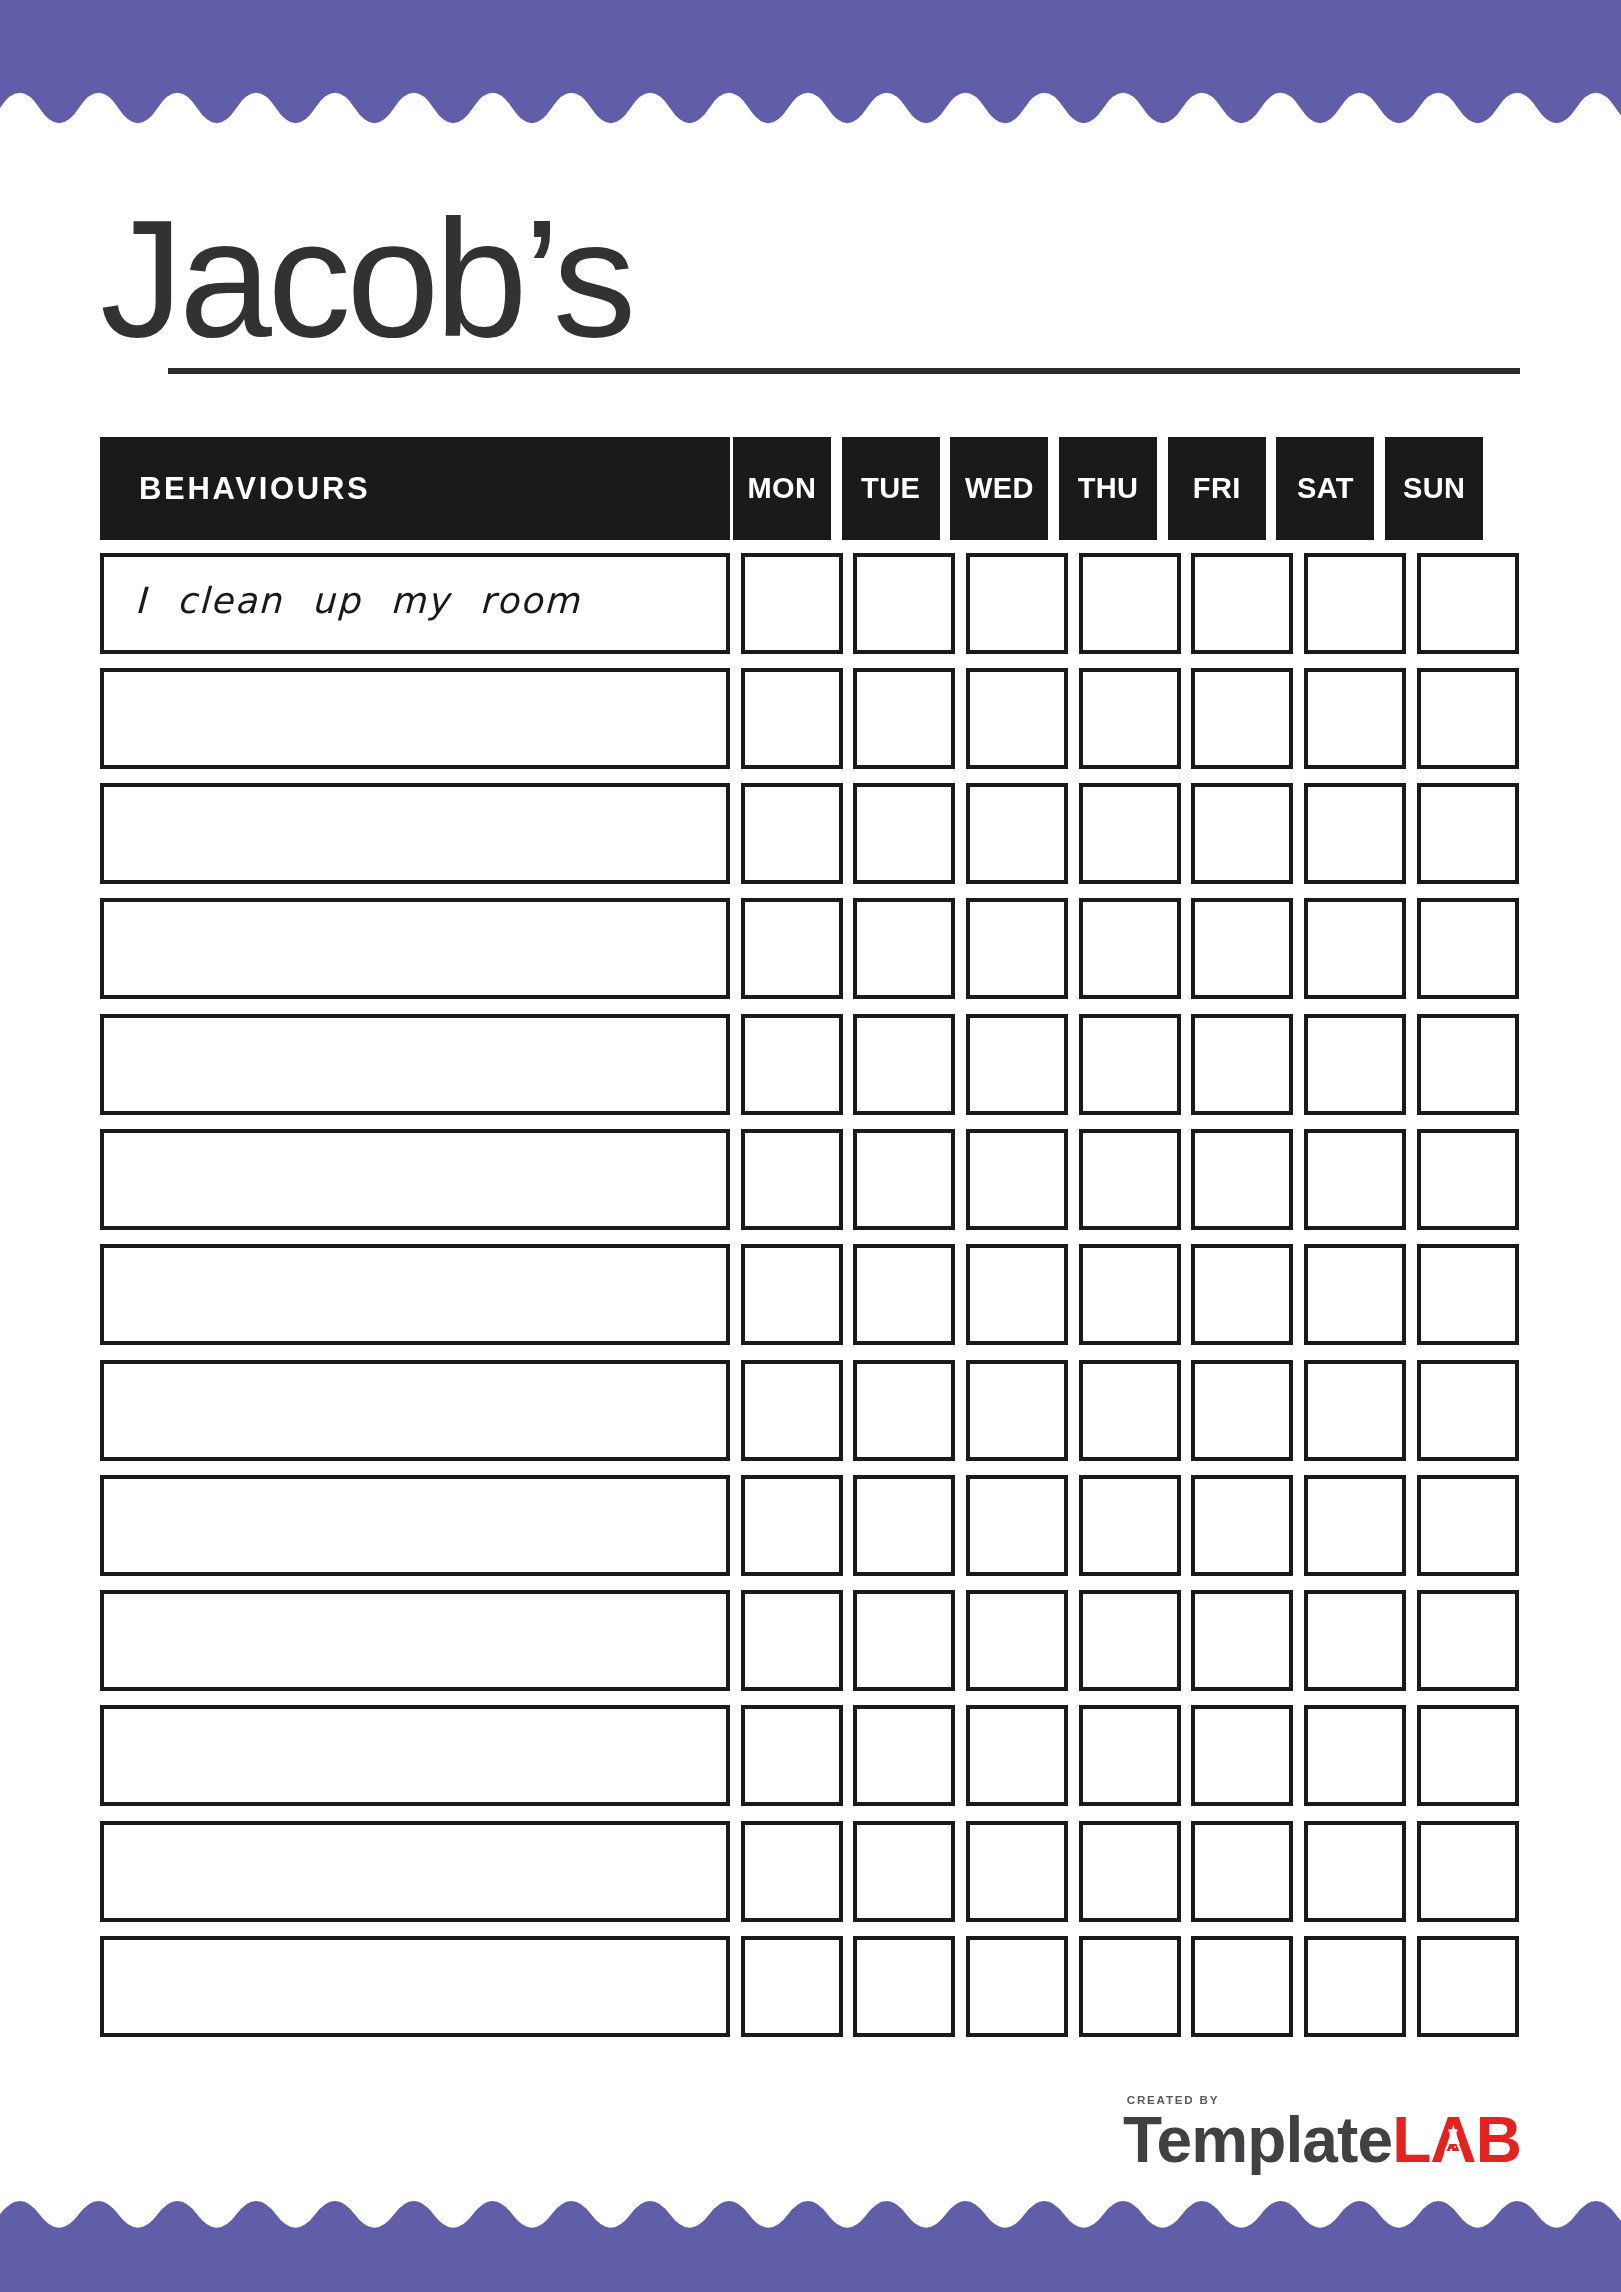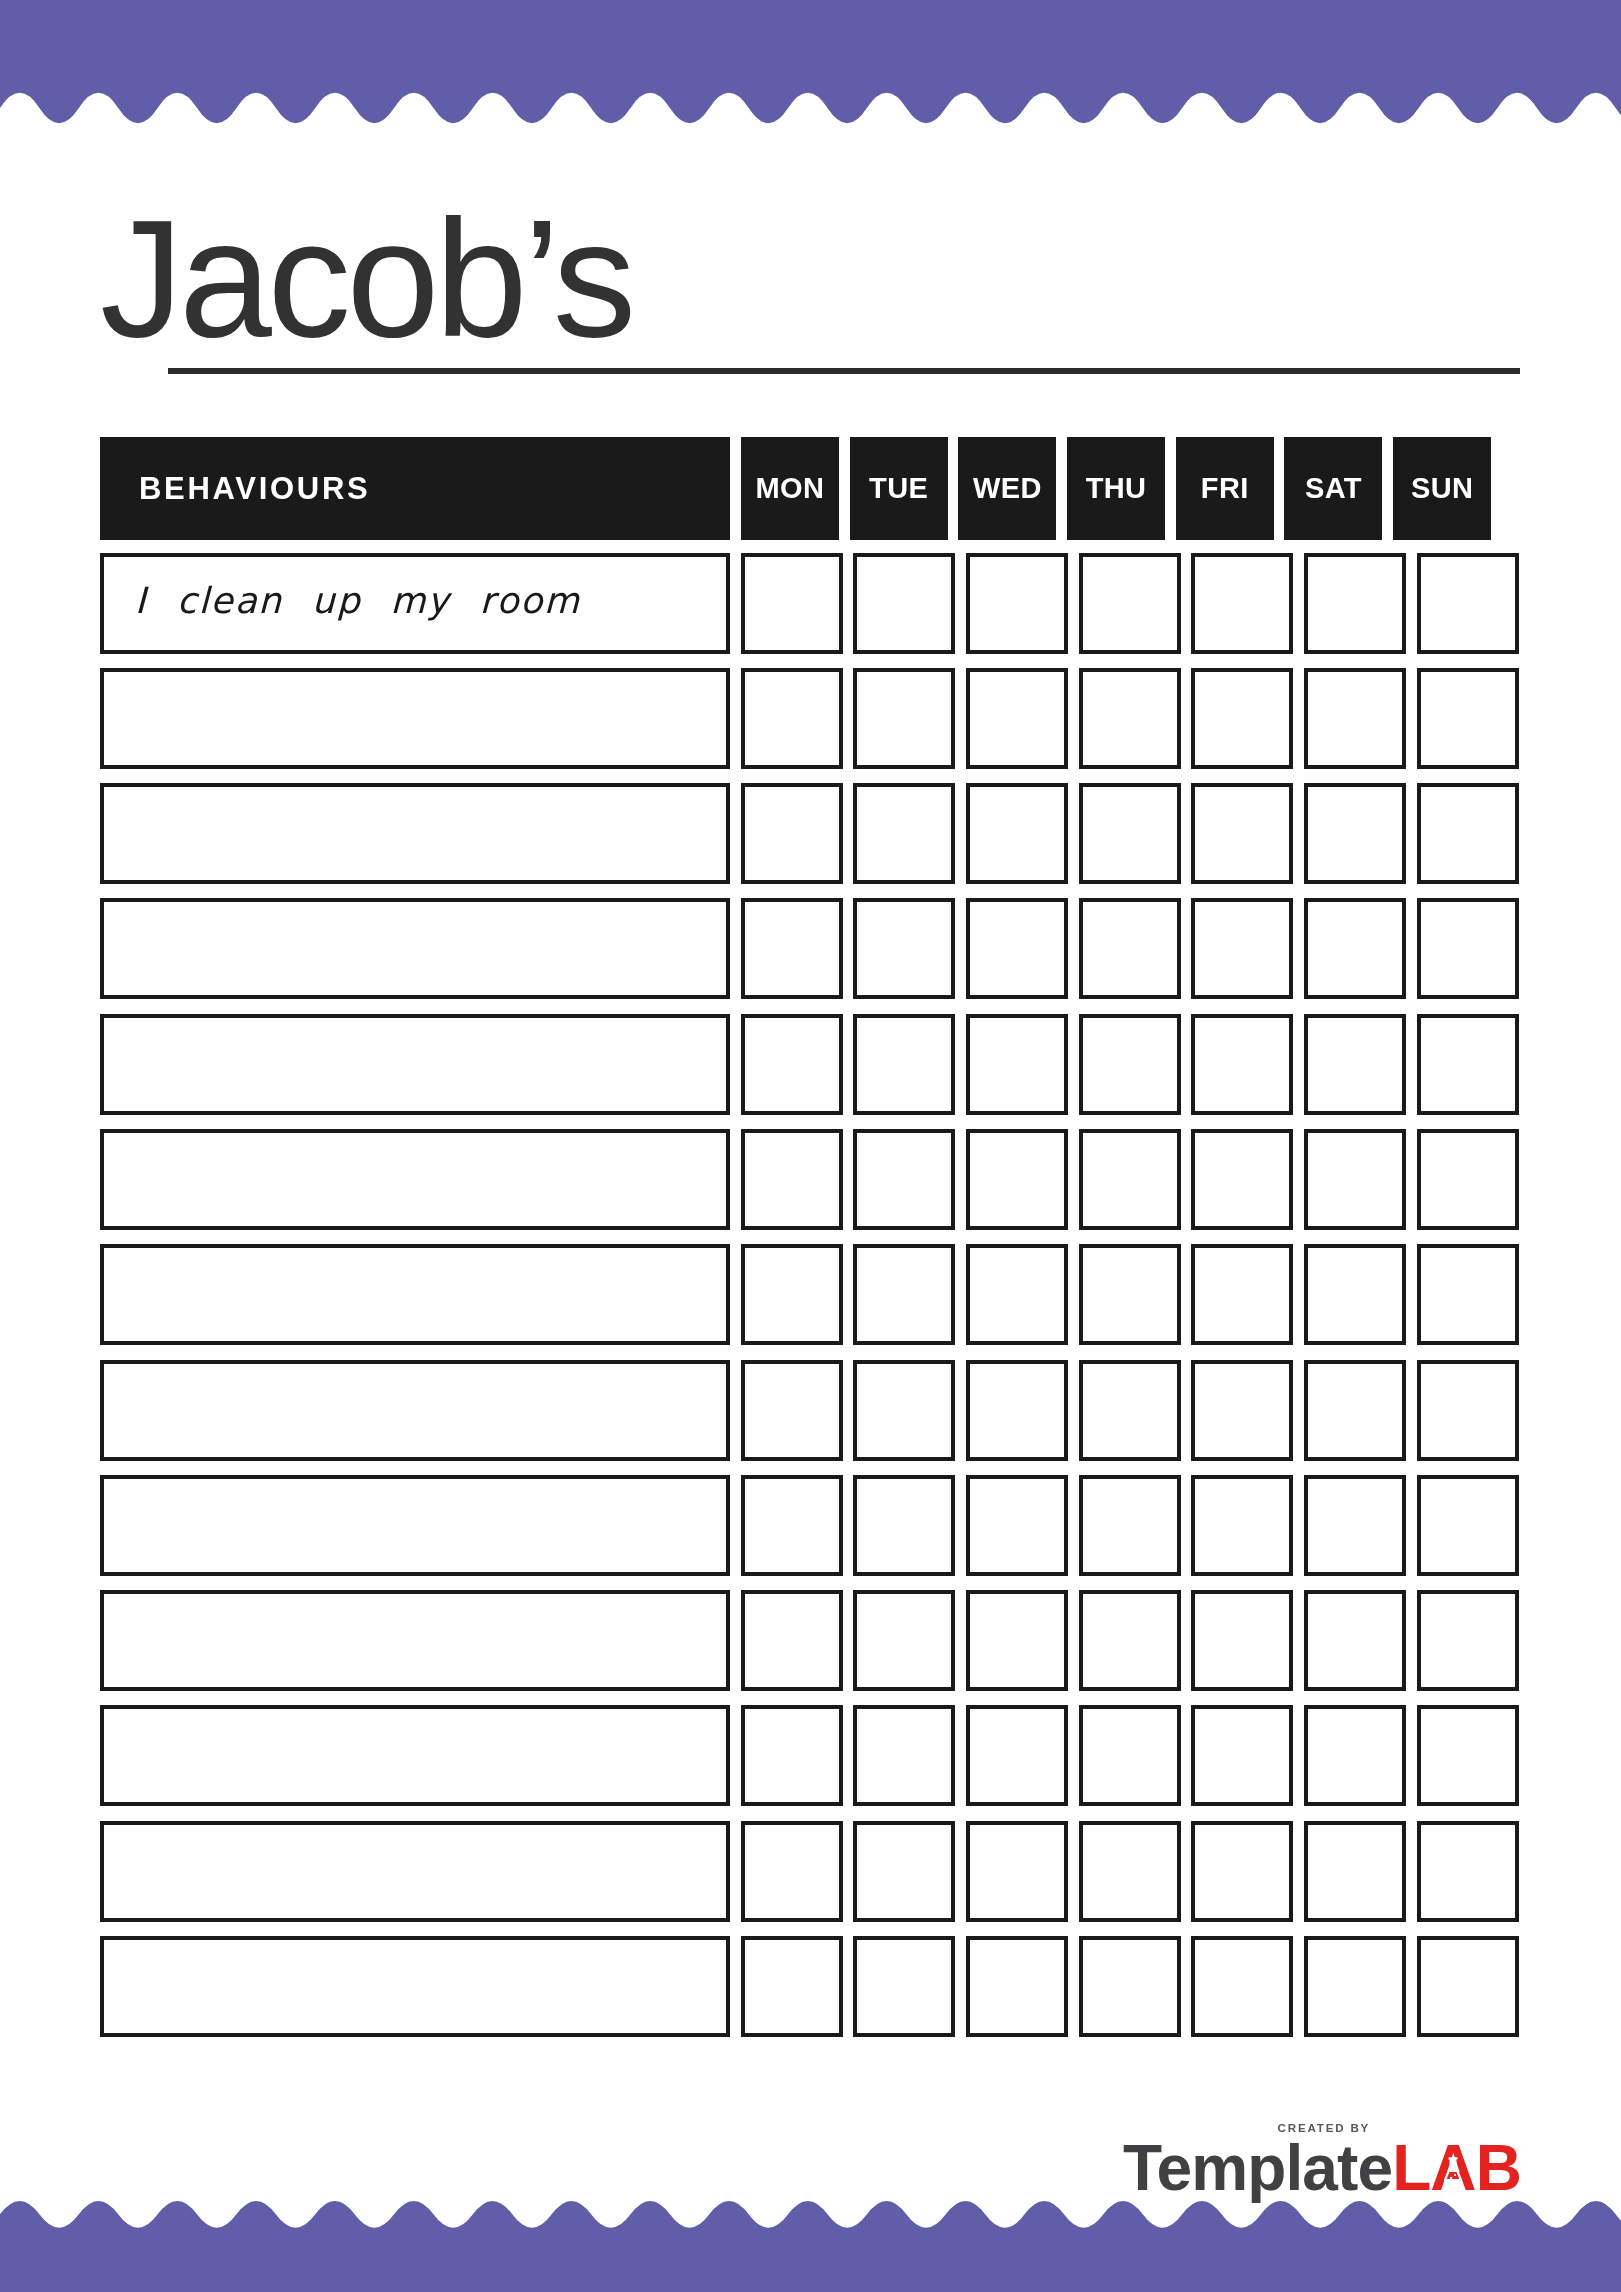--- a/index.html
+++ b/index.html
@@ -15,21 +15,21 @@
 
   
   .title-block{position:absolute;left:100px;top:0;width:1420px;height:394px;}
   .title-line{position:absolute;left:0;top:195px;margin:0;display:flex;align-items:baseline;gap:67px;white-space:nowrap;}
   .child-name{font-size:167px;font-weight:300;letter-spacing:-4.5px;line-height:1;color:#323232;}
   .title-rest{font-size:90px;font-weight:700;letter-spacing:-1.8px;line-height:1;color:#1e1e1e;}
   .title-underline{position:absolute;left:68px;right:0;top:368px;height:6.3px;background:#2b2b2b;}
 
   
   .chart{position:absolute;left:100px;top:437px;width:1420px;}
-  .header-row{display:flex;gap:11px;}
+  .header-row{display:flex;gap:3px;}
   .behaviours-head{
     width:630px;height:103px;box-sizing:border-box;background:var(--ink,#1a1a1a);
     color:#ffffff;display:flex;align-items:center;padding-left:39px;
     font-size:31px;font-weight:700;letter-spacing:2.7px;
   }
   .day-heads{display:flex;gap:10.7px;}
   .day-head{
     width:98px;height:103px;background:var(--ink,#1a1a1a);color:#ffffff;
     display:flex;align-items:center;justify-content:center;
     font-size:29px;font-weight:700;letter-spacing:0.4px;
@@ -43,21 +43,21 @@
   .hand{
     font-family:"DejaVu Sans",sans-serif;font-style:italic;font-size:36px;
     letter-spacing:1.8px;word-spacing:16px;color:#191919;transform:skewX(-4deg);
   }
   .cell{
     width:102px;height:101px;box-sizing:border-box;border:4.5px solid var(--ink,#1a1a1a);
     background:#ffffff;
   }
 
   
-  .brand{position:absolute;right:100px;top:2094px;text-align:center;line-height:1;margin-top:28px;}
+  .brand{position:absolute;right:100px;top:2094px;text-align:left;line-height:1;}
   .created-by{font-size:11.6px;font-weight:700;letter-spacing:1.8px;color:var(--created-gray,#58595b);margin:0 0 2.7px 3.6px;}
   .brand-line{font-size:64px;font-weight:700;letter-spacing:-0.9px;white-space:nowrap;}
   .brand-gray{color:var(--brand-gray,#414042);}
   .brand-red{color:var(--brand-red,#e2231f);}
   .lab-a{position:relative;display:inline-block;}
   .lab-a svg{position:absolute;left:50%;top:55%;transform:translate(-50%,-50%);width:22.4px;height:30px;}
 </style>
 </head>
 <body>
 

